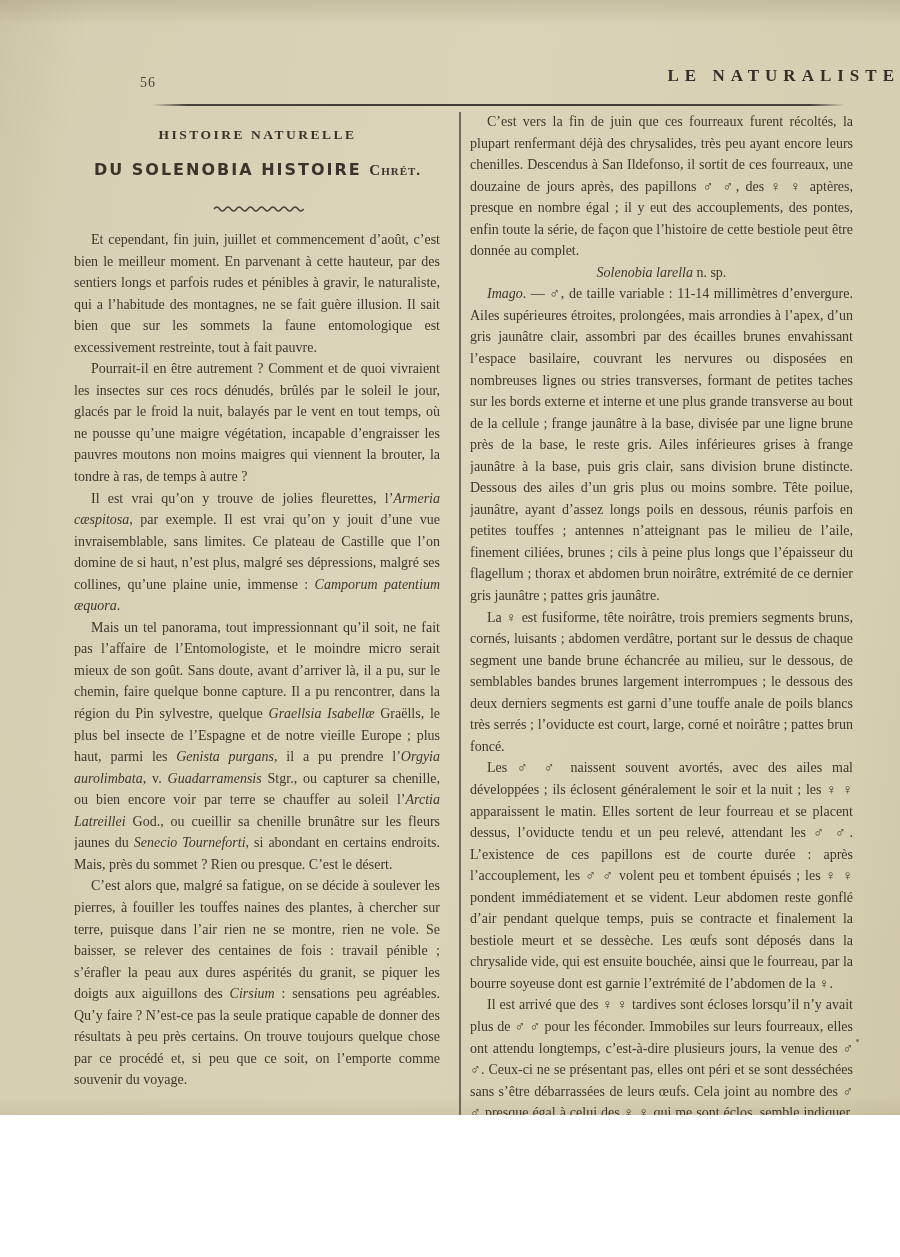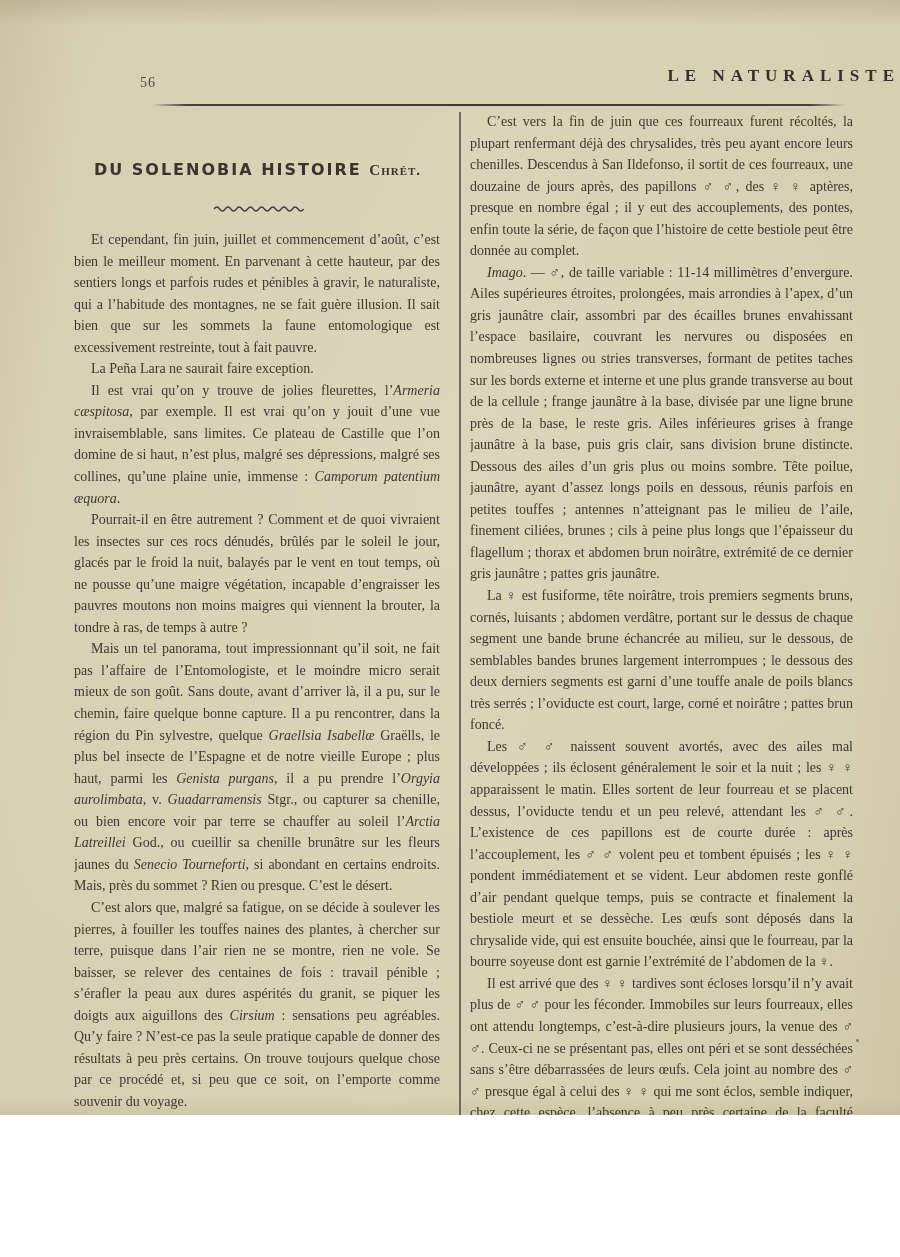--- a/index.html
+++ b/index.html
@@ -56,45 +56,46 @@
 <body>
 
 <div class="page">
 
   <div class="page-number">56</div>
 
   <div class="journal-title">LE NATURALISTE</div>
 
   <div class="header-rule"></div>
 
+  <div class="article-title-1">HISTOIRE NATURELLE</div>
 
   <div class="article-title-2">
     <span>DU SOLENOBIA HISTOIRE</span>
     <span class="author">Chrét.</span>
   </div>
 
   <svg class="ornament" width="92" height="10" viewBox="0 0 92 10">
     <path d="M2,5 q2.8,-4 5.6,0 t5.6,0 t5.6,0 t5.6,0 t5.6,0 t5.6,0 t5.6,0 t5.6,0 t5.6,0 t5.6,0 t5.6,0 t5.6,0 t5.6,0 t5.6,0 t5.6,0 t5.6,0" fill="none" stroke="#46413a" stroke-width="1.4"></path>
   </svg>
 
   <div class="col col-left">
       <p class="">Et cependant, fin juin, juillet et commencement d’août, c’est bien le meilleur moment. En parvenant à cette hauteur, par des sentiers longs et parfois rudes et pénibles à gravir, le naturaliste, qui a l’habitude des montagnes, ne se fait guère illusion. Il sait bien que sur les sommets la faune entomologique est excessivement restreinte, tout à fait pauvre.</p>
-      <p class="">La Peña Lara ne saurait faire exception.</p>
+      <p class="">Pourrait-il en être autrement ? Comment et de quoi vivraient les insectes sur ces rocs dénudés, brûlés par le soleil le jour, glacés par le froid la nuit, balayés par le vent en tout temps, où ne pousse qu’une maigre végétation, incapable d’engraisser les pauvres moutons non moins maigres qui viennent la brouter, la tondre à ras, de temps à autre ?</p>
       <p class="">Il est vrai qu’on y trouve de jolies fleurettes, l’<i>Armeria cæspitosa</i>, par exemple. Il est vrai qu’on y jouit d’une vue invraisemblable, sans limites. Ce plateau de Castille que l’on domine de si haut, n’est plus, malgré ses dépressions, malgré ses collines, qu’une plaine unie, immense : <i>Camporum patentium æquora</i>.</p>
-      <p class="">Pourrait-il en être autrement ? Comment et de quoi vivraient les insectes sur ces rocs dénudés, brûlés par le soleil le jour, glacés par le froid la nuit, balayés par le vent en tout temps, où ne pousse qu’une maigre végétation, incapable d’engraisser les pauvres moutons non moins maigres qui viennent la brouter, la tondre à ras, de temps à autre ?</p>
       <p class="">Mais un tel panorama, tout impressionnant qu’il soit, ne fait pas l’affaire de l’Entomologiste, et le moindre micro serait mieux de son goût. Sans doute, avant d’arriver là, il a pu, sur le chemin, faire quelque bonne capture. Il a pu rencontrer, dans la région du Pin sylvestre, quelque <i>Graellsia Isabellæ</i> Graëlls, le plus bel insecte de l’Espagne et de notre vieille Europe ; plus haut, parmi les <i>Genista purgans</i>, il a pu prendre l’<i>Orgyia aurolimbata</i>, v. <i>Guadarramensis</i> Stgr., ou capturer sa chenille, ou bien encore voir par terre se chauffer au soleil l’<i>Arctia Latreillei</i> God., ou cueillir sa chenille brunâtre sur les fleurs jaunes du <i>Senecio Tourneforti</i>, si abondant en certains endroits. Mais, près du sommet ? Rien ou presque. C’est le désert.</p>
       <p class="">C’est alors que, malgré sa fatigue, on se décide à soulever les pierres, à fouiller les touffes naines des plantes, à chercher sur terre, puisque dans l’air rien ne se montre, rien ne vole. Se baisser, se relever des centaines de fois : travail pénible ; s’érafler la peau aux dures aspérités du granit, se piquer les doigts aux aiguillons des <i>Cirsium</i> : sensations peu agréables. Qu’y faire ? N’est-ce pas la seule pratique capable de donner des résultats à peu près certains. On trouve toujours quelque chose par ce procédé et, si peu que ce soit, on l’emporte comme souvenir du voyage.</p>
     </div>
 
   <svg class="divider" width="18" height="1048" viewBox="0 0 18 1048">
     <path d="M14,0 L14,1010 Q14,1030 3,1044" fill="none" stroke="#45403a" stroke-width="1.4"></path>
   </svg>
 
   <div class="col col-right">
       <p class="">C’est vers la fin de juin que ces fourreaux furent récoltés, la plupart renfermant déjà des chrysalides, très peu ayant encore leurs chenilles. Descendus à San Ildefonso, il sortit de ces fourreaux, une douzaine de jours après, des papillons ♂ ♂, des ♀ ♀ aptères, presque en nombre égal ; il y eut des accouplements, des pontes, enfin toute la série, de façon que l’histoire de cette bestiole peut être donnée au complet.</p>
+      <p class="center"><i>Solenobia larella</i> n. sp.</p>
       <p class=""><i>Imago</i>. — ♂, de taille variable : 11-14 millimètres d’envergure. Ailes supérieures étroites, prolongées, mais arrondies à l’apex, d’un gris jaunâtre clair, assombri par des écailles brunes envahissant l’espace basilaire, couvrant les nervures ou disposées en nombreuses lignes ou stries transverses, formant de petites taches sur les bords externe et interne et une plus grande transverse au bout de la cellule ; frange jaunâtre à la base, divisée par une ligne brune près de la base, le reste gris. Ailes inférieures grises à frange jaunâtre à la base, puis gris clair, sans division brune distincte. Dessous des ailes d’un gris plus ou moins sombre. Tête poilue, jaunâtre, ayant d’assez longs poils en dessous, réunis parfois en petites touffes ; antennes n’atteignant pas le milieu de l’aile, finement ciliées, brunes ; cils à peine plus longs que l’épaisseur du flagellum ; thorax et abdomen brun noirâtre, extrémité de ce dernier gris jaunâtre ; pattes gris jaunâtre.</p>
       <p class="">La ♀ est fusiforme, tête noirâtre, trois premiers segments bruns, cornés, luisants ; abdomen verdâtre, portant sur le dessus de chaque segment une bande brune échancrée au milieu, sur le dessous, de semblables bandes brunes largement interrompues ; le dessous des deux derniers segments est garni d’une touffe anale de poils blancs très serrés ; l’oviducte est court, large, corné et noirâtre ; pattes brun foncé.</p>
       <p class="">Les ♂ ♂ naissent souvent avortés, avec des ailes mal développées ; ils éclosent généralement le soir et la nuit ; les ♀ ♀ apparaissent le matin. Elles sortent de leur fourreau et se placent dessus, l’oviducte tendu et un peu relevé, attendant les ♂ ♂. L’existence de ces papillons est de courte durée : après l’accouplement, les ♂ ♂ volent peu et tombent épuisés ; les ♀ ♀ pondent immédiatement et se vident. Leur abdomen reste gonflé d’air pendant quelque temps, puis se contracte et finalement la bestiole meurt et se dessèche. Les œufs sont déposés dans la chrysalide vide, qui est ensuite bouchée, ainsi que le fourreau, par la bourre soyeuse dont est garnie l’extrémité de l’abdomen de la ♀.</p>
       <p class="">Il est arrivé que des ♀ ♀ tardives sont écloses lorsqu’il n’y avait plus de ♂ ♂ pour les féconder. Immobiles sur leurs fourreaux, elles ont attendu longtemps, c’est-à-dire plusieurs jours, la venue des ♂ ♂. Ceux-ci ne se présentant pas, elles ont péri et se sont desséchées sans s’être débarrassées de leurs œufs. Cela joint au nombre des ♂ ♂ presque égal à celui des ♀ ♀ qui me sont éclos, semble indiquer, chez cette espèce, l’absence à peu près certaine de la faculté parthénogénétique que possèdent d’autres espèces du même groupe.</p>
     </div>
 
   <div class="speck"></div>
 
 </div>
 

